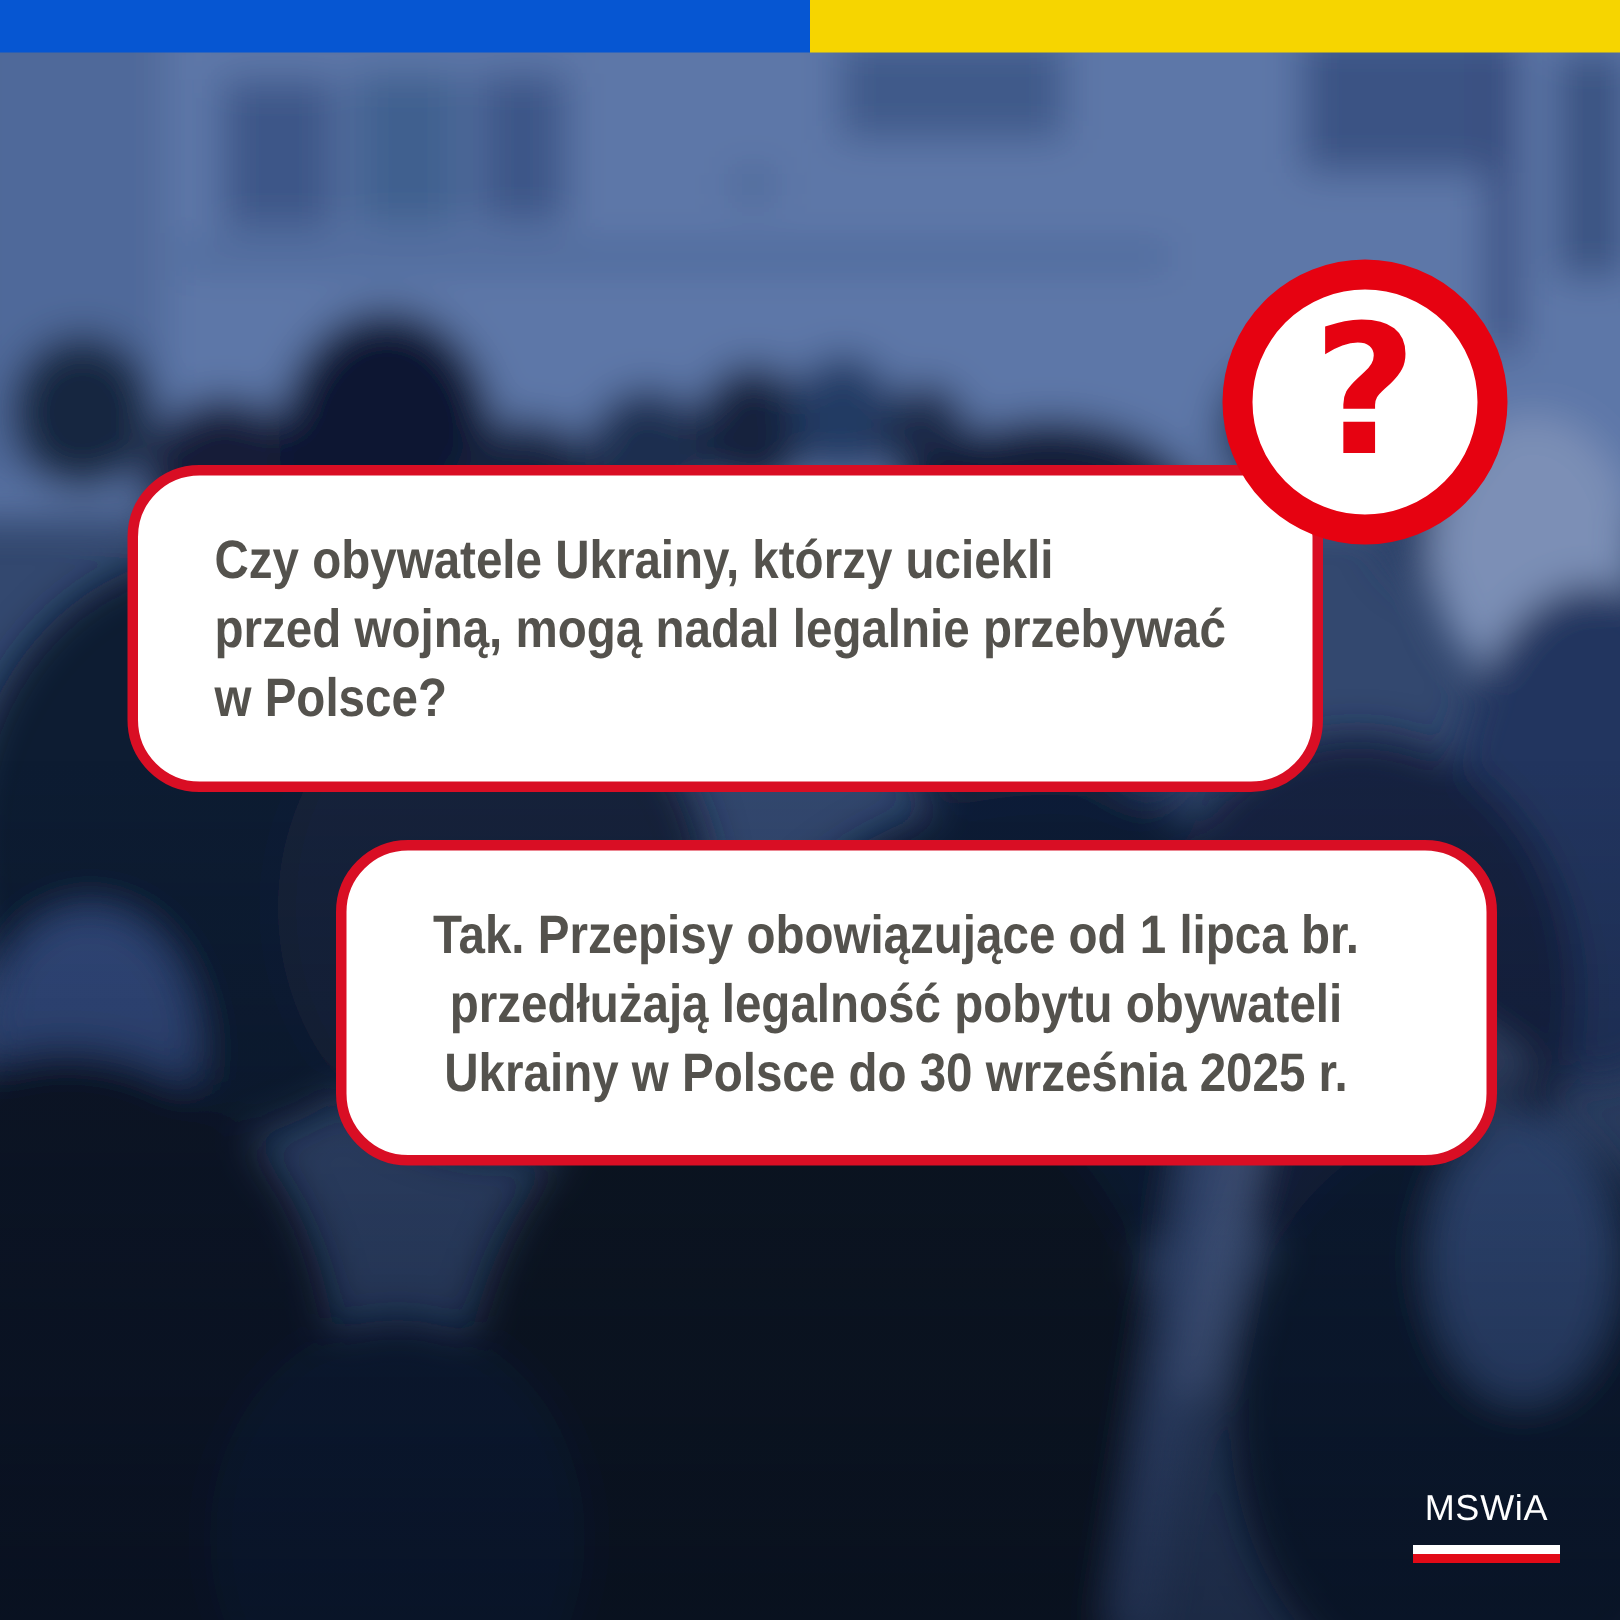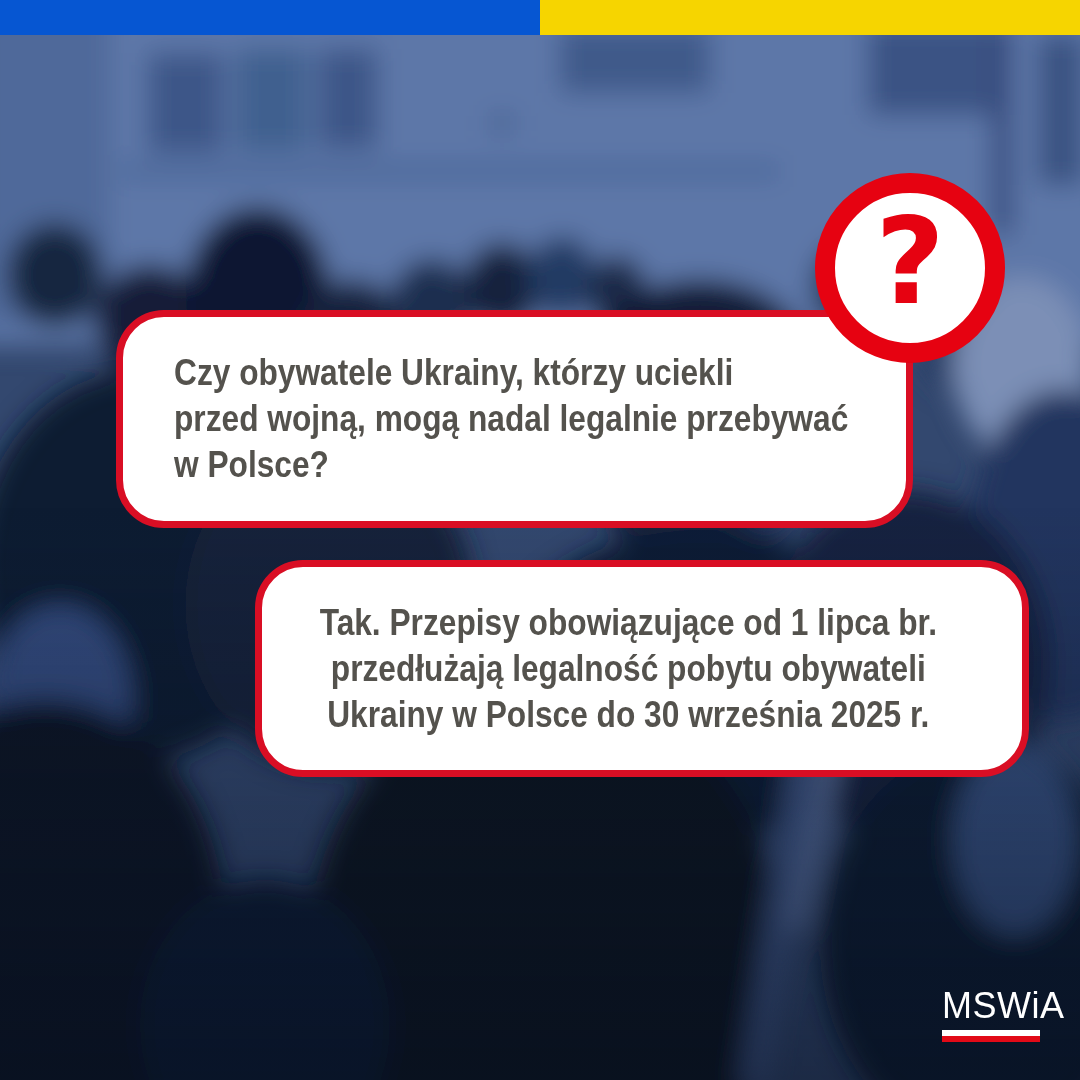--- a/index.html
+++ b/index.html
@@ -11,42 +11,41 @@
   .flag-bar{position:absolute;left:0;top:0;width:1080px;height:35px;display:flex;z-index:4;}
   .flag-blue{width:540px;height:35px;background:#0656d2;}
   .flag-yellow{width:540px;height:35px;background:#f6d500;}
   
   .photo{position:absolute;left:0;top:35px;width:1080px;height:1045px;z-index:1;display:block;}
   
   .bubble{
     position:absolute;background:#ffffff;border:7px solid #d90e24;border-radius:48px;
     box-sizing:border-box;display:flex;flex-direction:column;justify-content:center;
     z-index:5;
-    margin-left:31px;
   }
   .bubble-q{left:85px;top:310px;width:797px;height:218px;padding-left:51px;}
   .bubble-a{left:224px;top:560px;width:774px;height:217px;padding-left:57px;text-align:center;}
   .line{
     font-size:36px;font-weight:700;line-height:46px;color:#54524d;
     white-space:nowrap;transform:scaleX(0.88);transform-origin:left center;
   }
   
   .q-badge{
     position:absolute;left:815px;top:173px;width:190px;height:190px;border-radius:50%;
     background:#ffffff;border:20px solid #e60211;box-sizing:border-box;z-index:6;
     display:flex;align-items:center;justify-content:center;
   }
   .q-badge span{
     font-family:"DejaVu Sans",sans-serif;font-weight:700;font-size:120px;color:#e60211;
     line-height:150px;transform:translateY(-6px);
   }
   
   .logo{position:absolute;left:942px;top:991px;width:98px;z-index:6;text-align:center;}
   .logo-text{
-    color:#ffffff;font-size:36px;font-weight:400;letter-spacing:0.5px;line-height:30px;
+    color:#ffffff;font-size:24px;font-weight:400;letter-spacing:0.5px;line-height:30px;
     font-family:"Liberation Sans",sans-serif;
   }
   .logo-flag{margin-top:9px;width:98px;}
   .lf-white{height:6px;background:#ffffff;}
   .lf-red{height:6px;background:#e20a17;}
 </style>
 </head>
 <body>
 
 <div class="stage">

